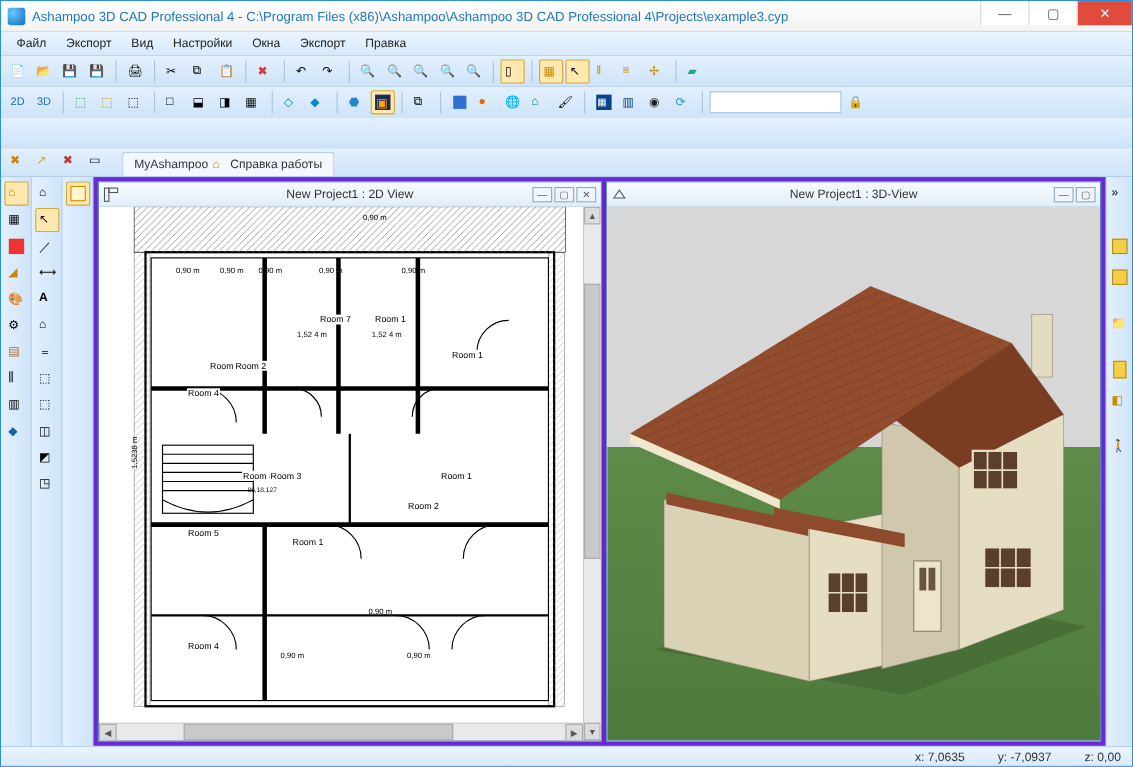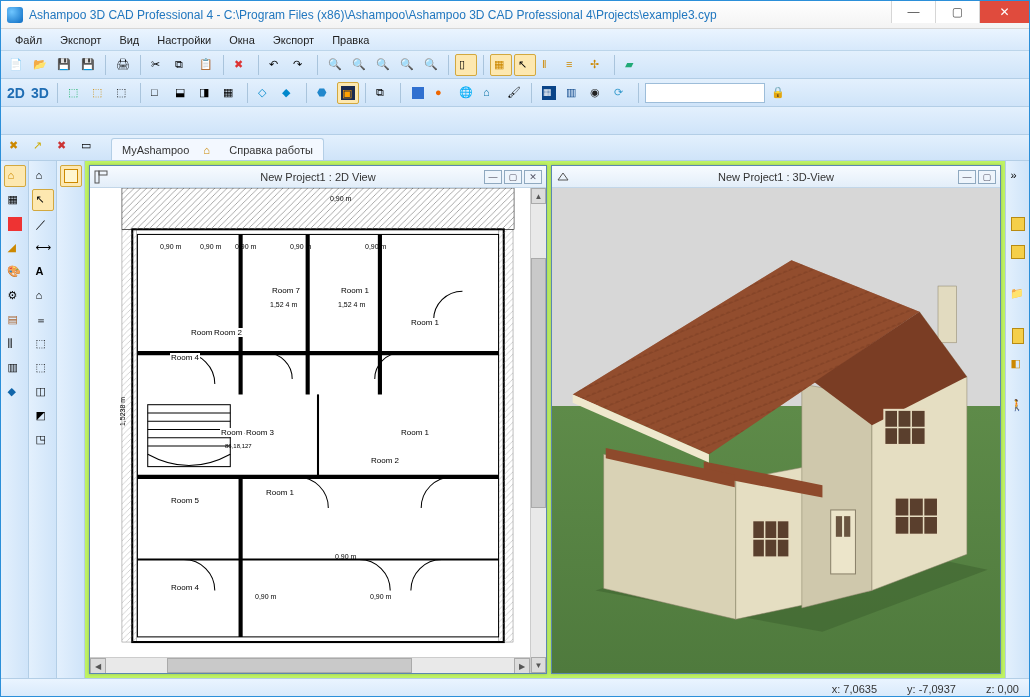--- a/index.html
+++ b/index.html
@@ -17,36 +17,36 @@
 .menubar { height:22px; background: linear-gradient(#eaf4ff,#d7e9fb); border-bottom:1px solid #bcd5ea; display:flex; align-items:center; padding:0 6px; gap:2px; }
 .menu-item { padding:2px 8px; color:#222; }
 
 
 .toolbar { height:28px; background: linear-gradient(#e3f0fd,#cfe4f9); border-bottom:1px solid #b3cee6; display:flex; align-items:center; padding:0 4px; gap:2px; }
 .tb-sep { width:1px; height:20px; background:#a9c4dc; margin:0 4px; }
 .tb-btn { width:22px; height:22px; border:1px solid transparent; border-radius:2px; display:flex; align-items:center; justify-content:center; cursor:pointer; }
 .tb-btn.active { background:#fde8b0; border-color:#d2a83f; }
 .tb-btn svg, .tb-btn span { pointer-events:none; }
 .ico { width:14px; height:14px; display:inline-block; }
-.txt2d, .txt3d { font-weight:bold; font-size:14px; color:#1f6db3;text-align:right; }
+.txt2d, .txt3d { font-weight:normal; font-size:10px; color:#1f6db3;text-align:right; }
 .dropdown-input { height:20px; width:120px; border:1px solid #9dbdd9; background:#fff; }
 
 
 .tabstrip { height:26px; background: linear-gradient(#e3f0fd,#cfe4f9); border-bottom:1px solid #b3cee6; display:flex; align-items:flex-end; padding:0 4px; gap:4px; }
 .tabstrip .tool-area { display:flex; align-items:center; gap:2px; margin-right:8px; padding-bottom:3px; }
-.tab { height:22px; padding:3px 10px; background:#f3f8ff; border:1px solid #b3cee6; border-bottom:none; border-radius:3px 3px 0 0; display:flex; align-items:center; gap:14px; color:#333; }
+.tab { height:22px; padding:3px 10px; background:#f3f8ff; border:1px solid #b3cee6; border-bottom:none; border-radius:3px 3px 0 0; display:flex; align-items:center; gap:4px; color:#333; }
 .tab .ico { width:12px; height:12px; }
 
 
 .main { display:flex; height:calc(697px - 28px - 22px - 28px - 28px - 28px - 26px - 20px); background:#cde4f8; position:relative; }
 .left-toolcol { width:28px; background: linear-gradient(90deg,#e3f0fd,#cfe4f9); border-right:1px solid #b3cee6; display:flex; flex-direction:column; align-items:center; padding-top:4px; gap:2px; }
 .left-toolcol2 { width:28px; background: linear-gradient(90deg,#e3f0fd,#cfe4f9); border-right:1px solid #b3cee6; display:flex; flex-direction:column; align-items:center; padding-top:4px; gap:2px; }
 .left-toolcol3 { width:28px; background: linear-gradient(90deg,#e3f0fd,#cfe4f9); border-right:1px solid #b3cee6; display:flex; flex-direction:column; align-items:center; padding-top:4px; gap:2px; }
 
-.workarea { flex:1; background:#bef264; position:relative; padding:4px; display:flex; gap:4px; }
+.workarea { flex:1; background:#6d28d9; position:relative; padding:4px; display:flex; gap:4px; }
 .view-panel { background:#fff; border:1px solid #5b87b0; display:flex; flex-direction:column; box-shadow:0 0 3px rgba(0,0,0,0.2); }
 .view-panel.v2d { flex:0 0 458px; }
 .view-panel.v3d { flex:1; }
 .view-titlebar { height:22px; background: linear-gradient(#f7fbff,#e3eef9); border-bottom:1px solid #c2d6e8; display:flex; align-items:center; justify-content:center; position:relative; font-size:12px; color:#333; }
 .view-titlebar .corner-ico { position:absolute; left:4px; width:14px; height:14px; }
 .view-win-ctrls { position:absolute; right:4px; display:flex; gap:2px; }
 .view-win-ctrls .vwb { width:18px; height:14px; border:1px solid #8fa9c0; background:#eef5fc; display:flex; align-items:center; justify-content:center; font-size:9px; color:#556; }
 .view-content { flex:1; position:relative; overflow:hidden; }
 .view-2d-canvas { position:absolute; inset:0; background:#fff; }
 .view-3d-canvas { position:absolute; inset:0; background: linear-gradient(#d7d7d7 0%, #d7d7d7 45%, #5e8b49 45%, #4f7a3d 100%); }
@@ -418,23 +418,23 @@
             <path d="M 260 360 A 30 30 0 0 1 290 390" fill="none" stroke="#000"></path>
             <path d="M 340 360 A 30 30 0 0 0 310 390" fill="none" stroke="#000"></path>
             <path d="M 360 100 A 28 28 0 0 0 332 128" fill="none" stroke="#000"></path>
           </svg>
           
           <div class="plan-label" style="left:320px;top:130px">Room 1</div>
           <div class="plan-label" style="left:100px;top:140px">Room 2</div>
           <div class="plan-label" style="left:123px;top:140px">Room 2</div>
           <div class="plan-label" style="left:80px;top:165px">Room 4</div>
           <div class="plan-label" style="left:130px;top:240px">Room 4</div>
-          <div class="plan-label" style="left:80px;top:308px">Room 5</div>
+          <div class="plan-label" style="left:80px;top:292px">Room 5</div>
           <div class="plan-label" style="left:280px;top:268px">Room 2</div>
-          <div class="plan-label" style="left:181px;top:98px">Room 7</div>
+          <div class="plan-label" style="left:200px;top:98px">Room 7</div>
           <div class="plan-label" style="left:250px;top:98px">Room 1</div>
           <div class="plan-label" style="left:155px;top:240px">Room 3</div>
           <div class="plan-label" style="left:310px;top:240px">Room 1</div>
           <div class="plan-label" style="left:175px;top:300px">Room 1</div>
           <div class="plan-label" style="left:80px;top:395px">Room 4</div>
           
           <div class="plan-dim" style="left:240px;top:7px">0,90 m</div>
           <div class="plan-dim" style="left:70px;top:55px">0,90 m</div>
           <div class="plan-dim" style="left:110px;top:55px">0,90 m</div>
           <div class="plan-dim" style="left:145px;top:55px">0,90 m</div>

